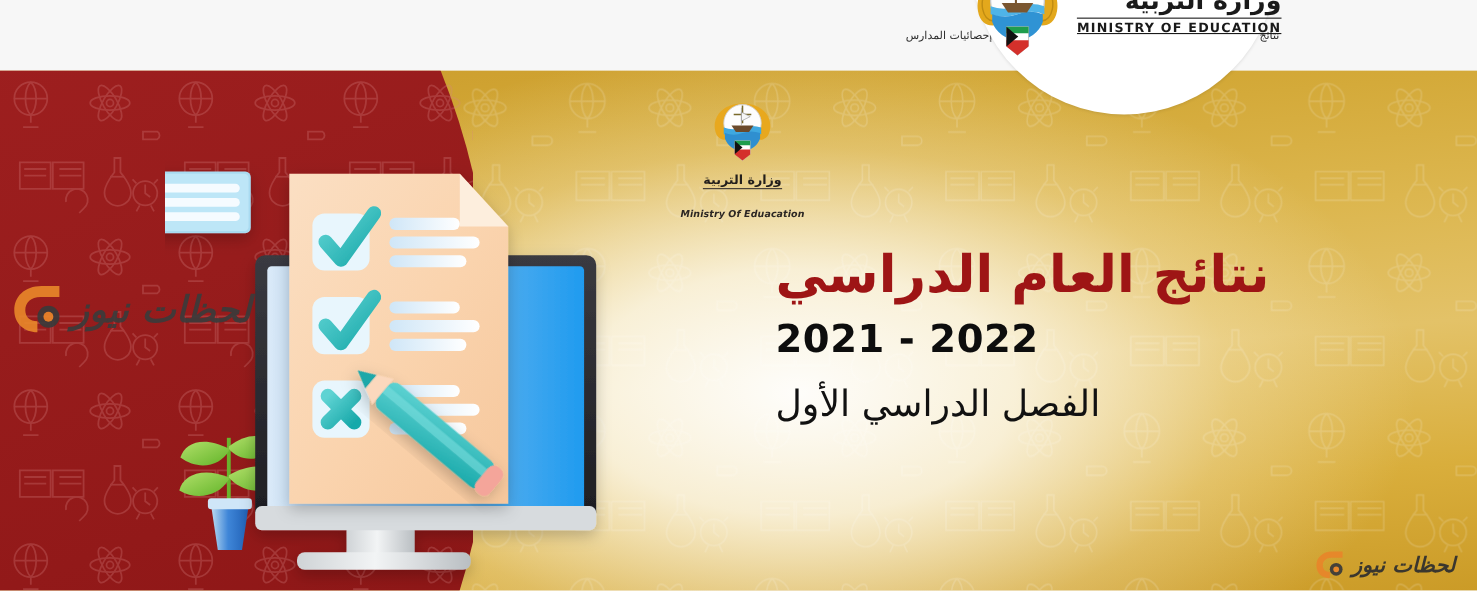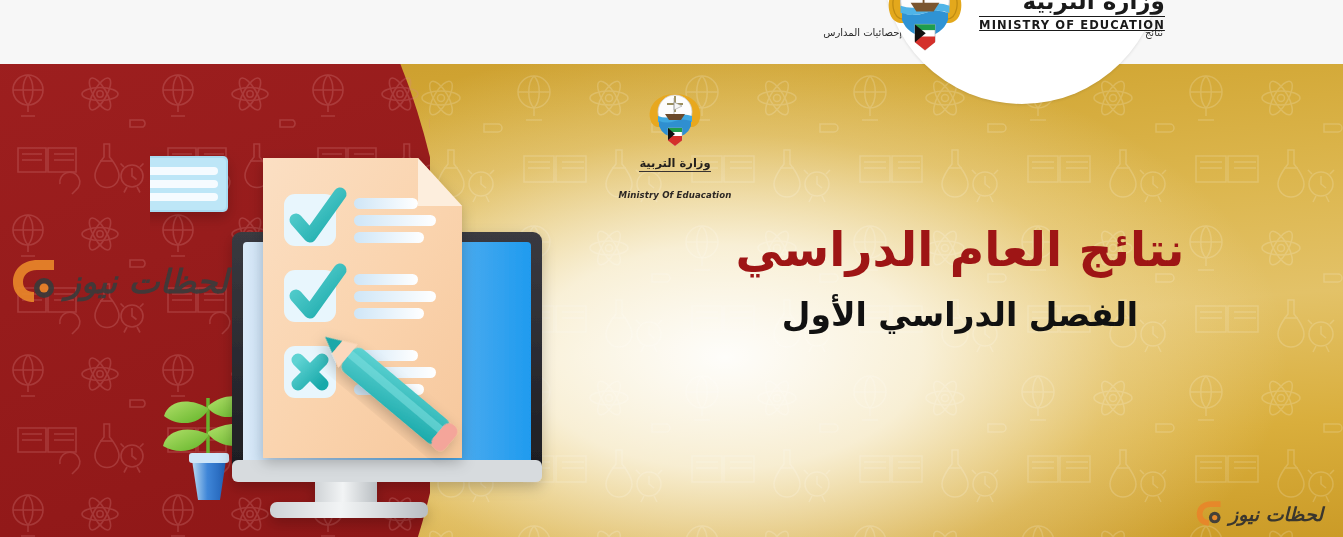--- a/index.html
+++ b/index.html
@@ -134,21 +134,21 @@
     opacity: 0.38;
     z-index: 2;
     pointer-events: none;
   }
 
   
   #headline-block {
     position: absolute;
     right: 128px; top: 222px;
     width: 510px;
-    text-align: center;
+    text-align: left;
     z-index: 30;
     direction: rtl;
   }
   #title-main {
     font-size: 47px;
     font-weight: 700;
     color: #9e1515;
     line-height: 1.18;
     white-space: nowrap;
     letter-spacing: -0.5px;
@@ -156,21 +156,21 @@
   #title-year {
     font-size: 35px;
     font-weight: 700;
     color: #0d0d0d;
     direction: ltr;
     margin-top: 12px;
     letter-spacing: 0.5px;
   }
   #title-term {
     font-size: 33px;
-    font-weight: 700;
+    font-weight: 400;
     color: #111111;
     margin-top: 18px;
     white-space: nowrap;
   }
 
   
   #center-logo {
     position: absolute;
     left: 612px; top: 88px;
     width: 126px;
@@ -418,20 +418,21 @@
       <path d="M25 40 h14 v4 h-14Z" fill="#1f9d4d"></path>
       <path d="M25 48 h14 v4.5 l-7 5.5 l-7 -5.5Z" fill="#d4302b"></path>
       <path d="M25 40 l7 6 l-7 6Z" fill="#111"></path>
     </svg>
     <div id="center-logo-ar">وزارة التربية</div>
     <div id="center-logo-en">Ministry Of Eduacation</div>
   </div>
 
   <div id="headline-block">
     <div id="title-main">نتائج العام الدراسي</div>
+    <div id="title-year">2021 - 2022</div>
     <div id="title-term">الفصل الدراسي الأول</div>
   </div>
 
   <div id="topbar">
     <div id="nav">
       <div class="nav-item">نتائج الثاني عشر</div>
       <div class="nav-item">نتائج باقي المراحل</div>
       <div class="nav-item">إحصائيات المدارس</div>
     </div>
   </div>

